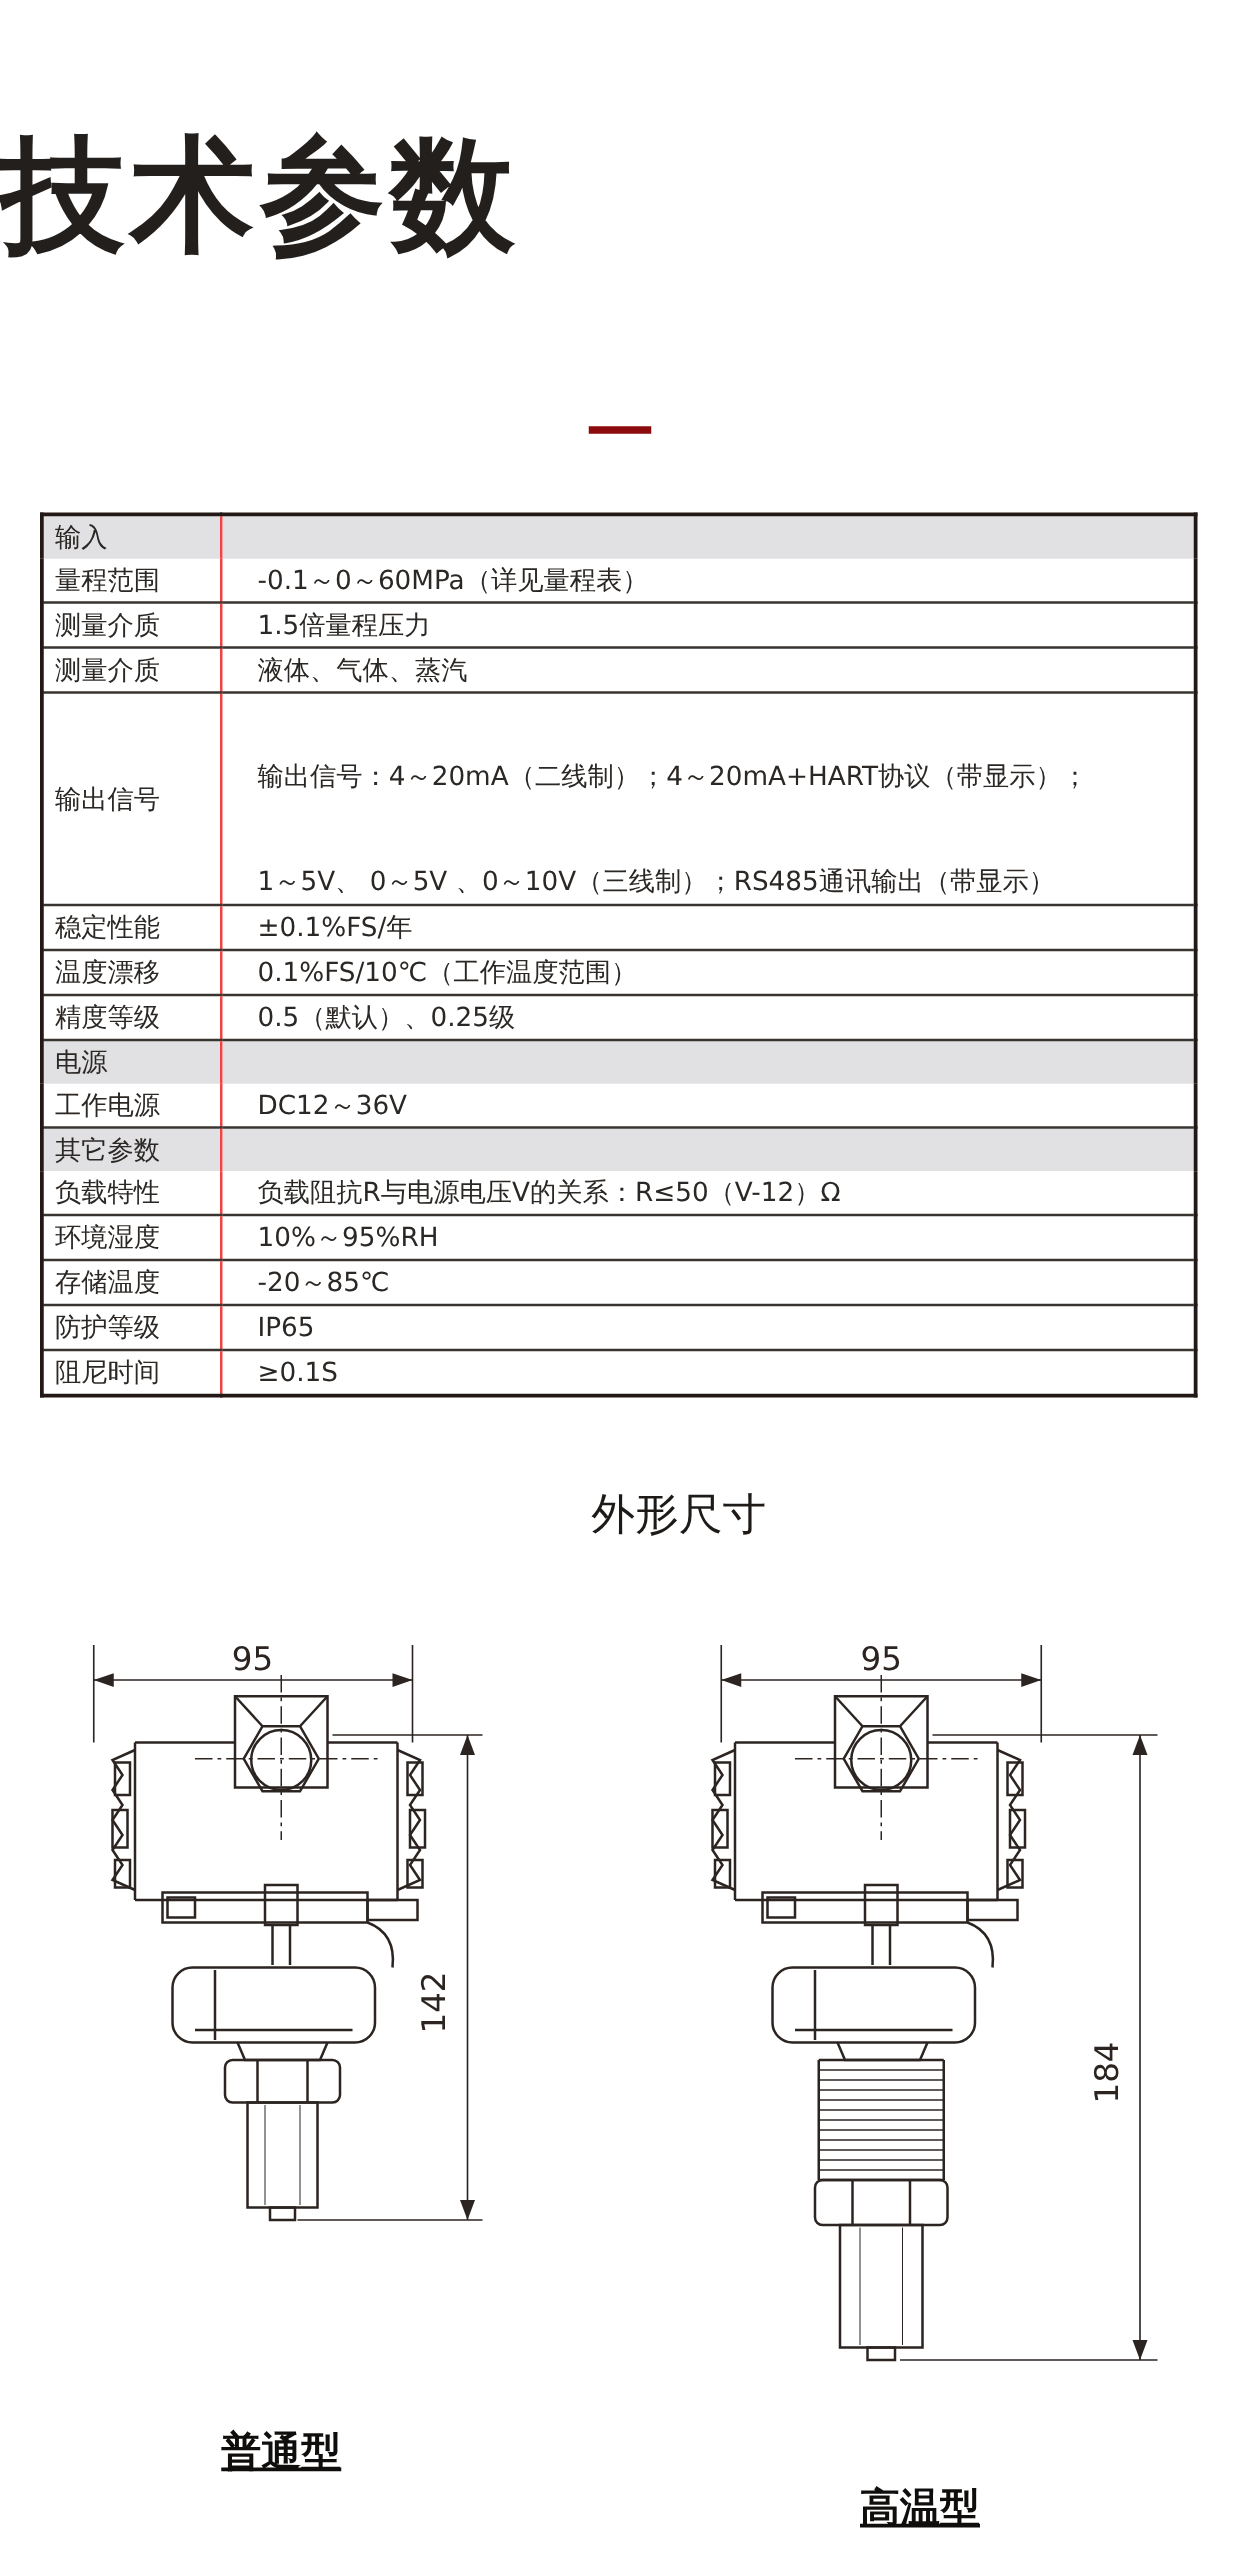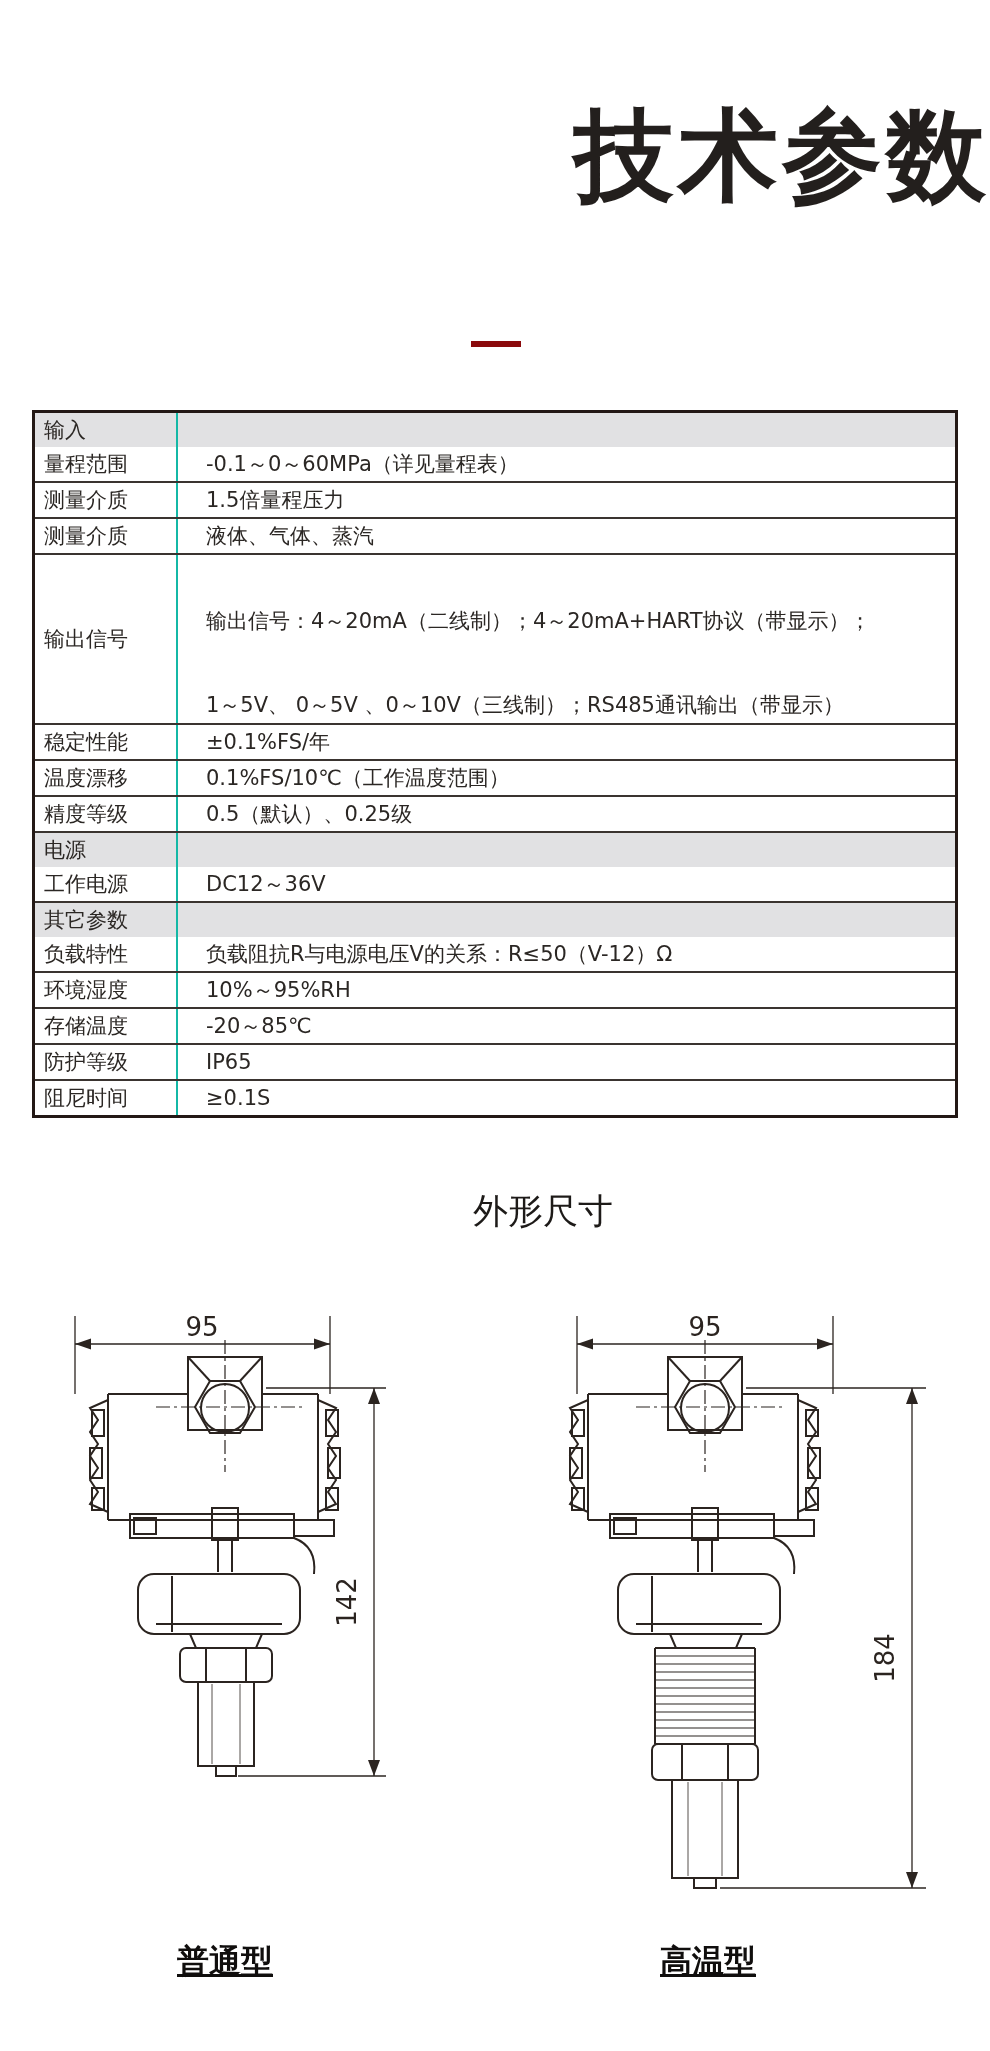--- a/index.html
+++ b/index.html
@@ -1,53 +1,53 @@
 <!DOCTYPE html>
 <html><head>
 <meta charset="utf-8">
 <style>
   html,body { margin:0; padding:0; background:#ffffff; }
   .page {
     position:relative; width:990px; height:2051px; background:#ffffff;
     font-family:"DejaVu Sans","Liberation Sans",sans-serif; color:#231815; overflow:hidden;
   }
   .title {
-    position:absolute; top:106px; left:0; width:990px; text-align:right;
+    position:absolute; top:106px; left:0; width:990px; text-align:left;
     font-size:100px; font-weight:900; letter-spacing:4px; color:#231f1d; line-height:1.0;
   }
   .divider {
     position:absolute; top:341px; left:471px; width:50px; height:6px; background:#8b0a0c;
   }
   table.spec {
     position:absolute; left:32px; top:410px; width:926px;
     border-collapse:collapse; table-layout:fixed; border:3px solid #231815;
   }
   table.spec td {
     height:34px; font-size:21px; padding:0; vertical-align:middle; color:#2b2724;
     border-bottom:2px solid #3a3430; overflow:hidden; white-space:nowrap;
   }
-  table.spec td.label { width:132px; padding-left:9px; border-right:2px solid #14b8a6; }
+  table.spec td.label { width:132px; padding-left:9px; border-right:2px solid #ef4444; }
   table.spec td.value { padding-left:28px; }
   table.spec tr.section td { background:#e1e1e3; border-bottom:none; }
   table.spec tr.tall td { height:72px; }
   table.spec tr.tall td.value div { line-height:36px; height:36px; white-space:nowrap;margin-top:48px; }
   .dims-heading {
     position:absolute; top:1188px; left:0; width:990px; text-align:center;
     font-size:35px; font-weight:400; color:#1d1a18;padding-left:48px;
   }
   svg.drawing { position:absolute; overflow:visible; }
   svg.drawing * { vector-effect:non-scaling-stroke; }
   .draw-left  { left:30px;  top:1302px; }
   .draw-right { left:430px; top:1302px; }
   .caption {
     position:absolute; top:1940px; width:220px; text-align:center;
     font-size:32px; font-weight:800; color:#100e0d;text-decoration:underline;
   }
   .caption-left  { left:115px; }
-  .caption-right { left:598px; }
+  .caption-right { left:626px;margin-top:45px; }
   svg text { font-family:"DejaVu Sans","Liberation Sans",sans-serif; fill:#2b2420; }
 </style>
 </head>
 <body>
 
 <div class="page">
 
   <div class="title">技术参数</div>
   <div class="divider"></div>
 

